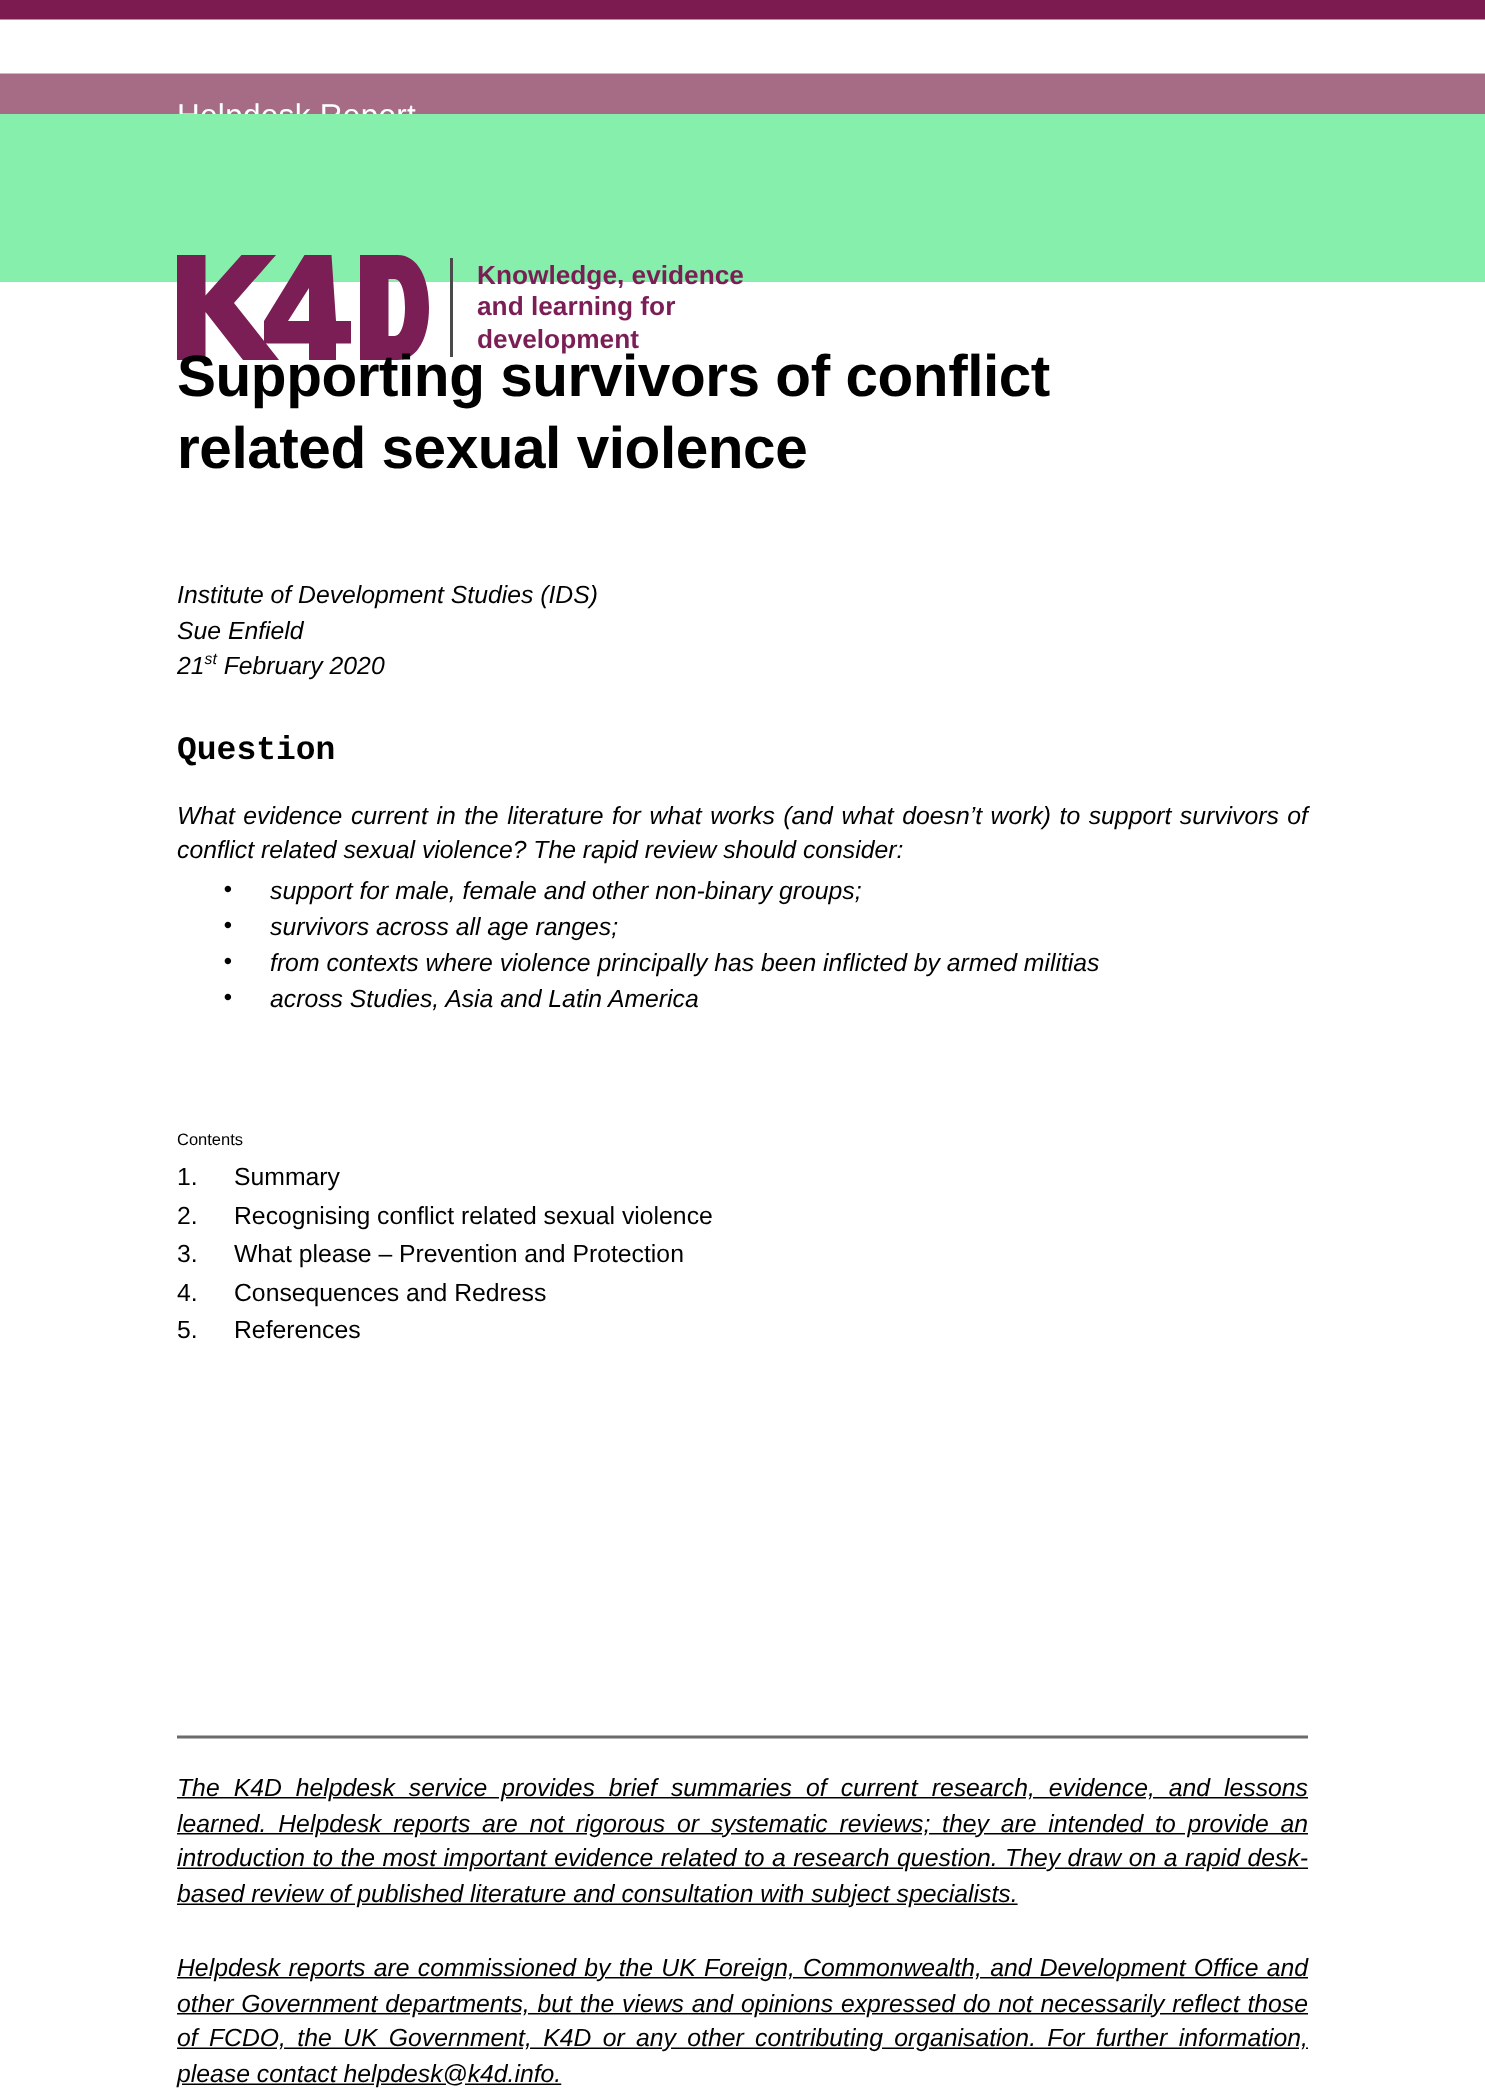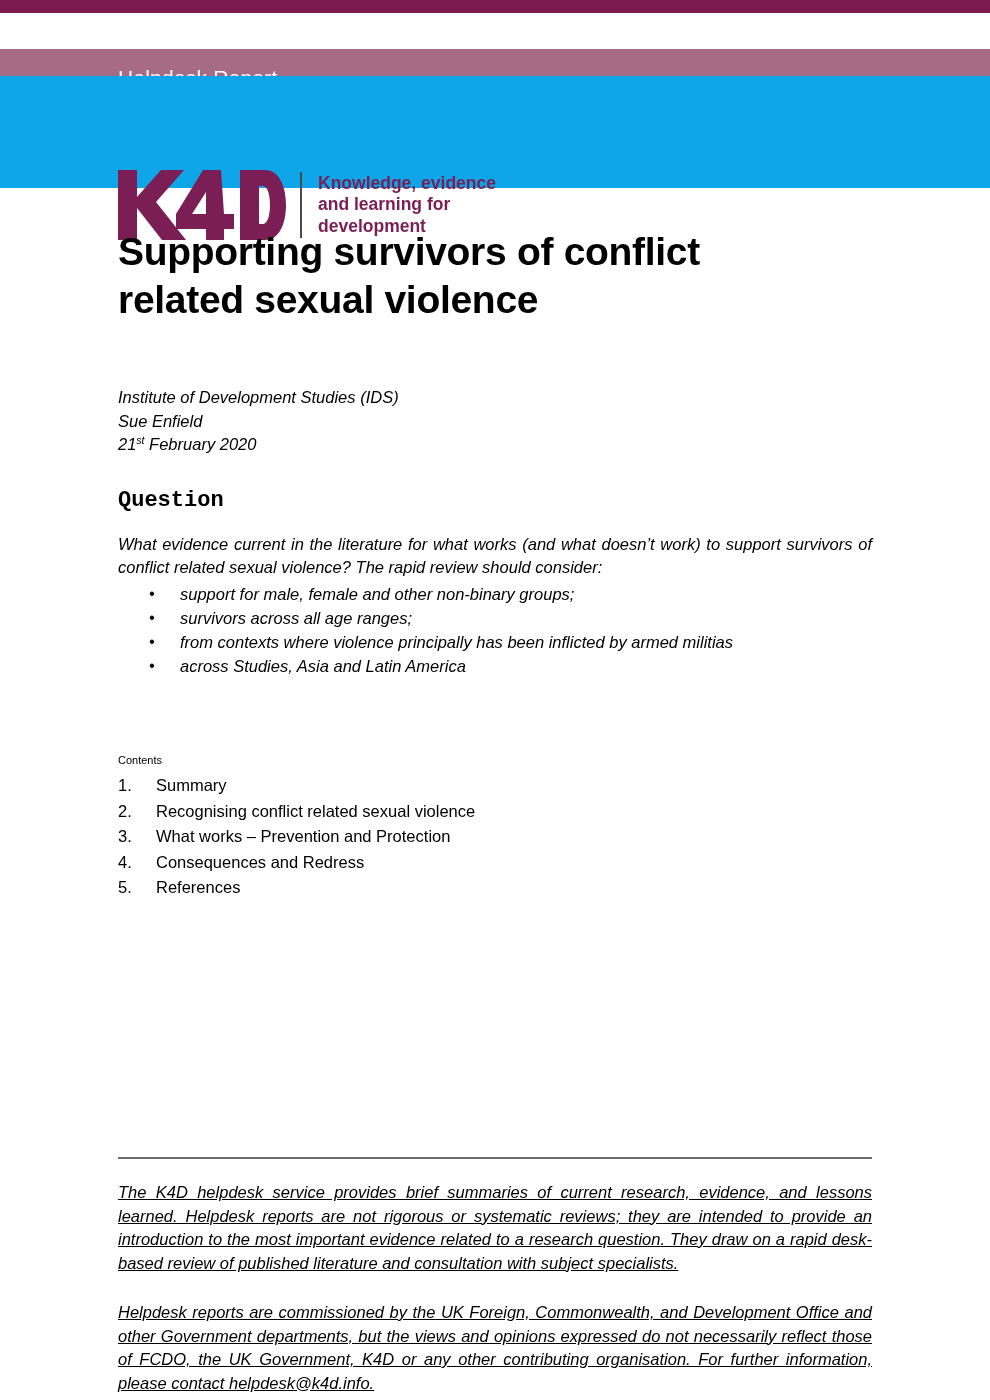--- a/index.html
+++ b/index.html
@@ -39,21 +39,21 @@
     font-size: 21px;
     color: #ffffff;
     letter-spacing: 0.2px;
     white-space: nowrap;
   }
   .logoband {
     position: absolute;
     top: 76px; left: 0;
     width: 990px;
     height: 112px;
-    background: #0ea5e9;
+    background: #86efac;
   }
 
   
   .logo-wrap {
     position: absolute;
     left: 118px;
     top: 92px;
     display: flex;
     align-items: center;
   }
@@ -266,21 +266,21 @@
       <li>
         <span class="item-num">1.</span>
         <span>Summary</span>
       </li>
       <li>
         <span class="item-num">2.</span>
         <span>Recognising conflict related sexual violence</span>
       </li>
       <li>
         <span class="item-num">3.</span>
-        <span>What works – Prevention and Protection</span>
+        <span>What please – Prevention and Protection</span>
       </li>
       <li>
         <span class="item-num">4.</span>
         <span>Consequences and Redress</span>
       </li>
       <li>
         <span class="item-num">5.</span>
         <span>References</span>
       </li>
     </ol>

